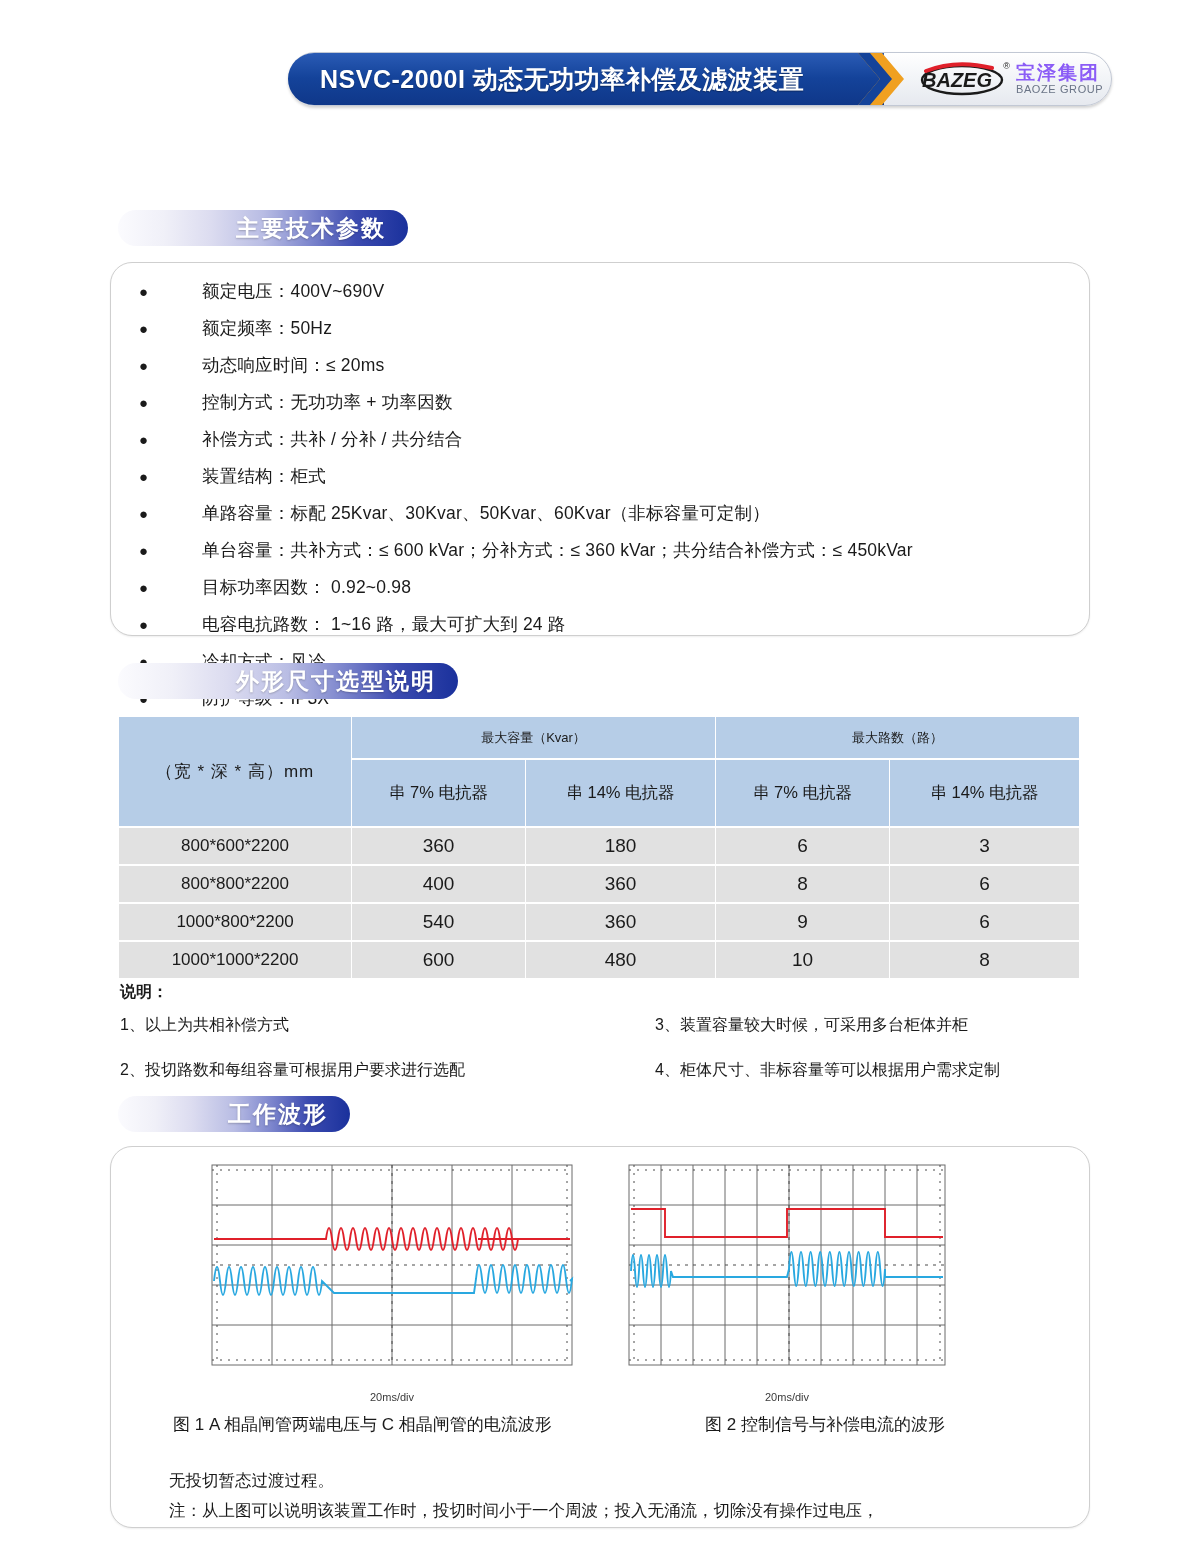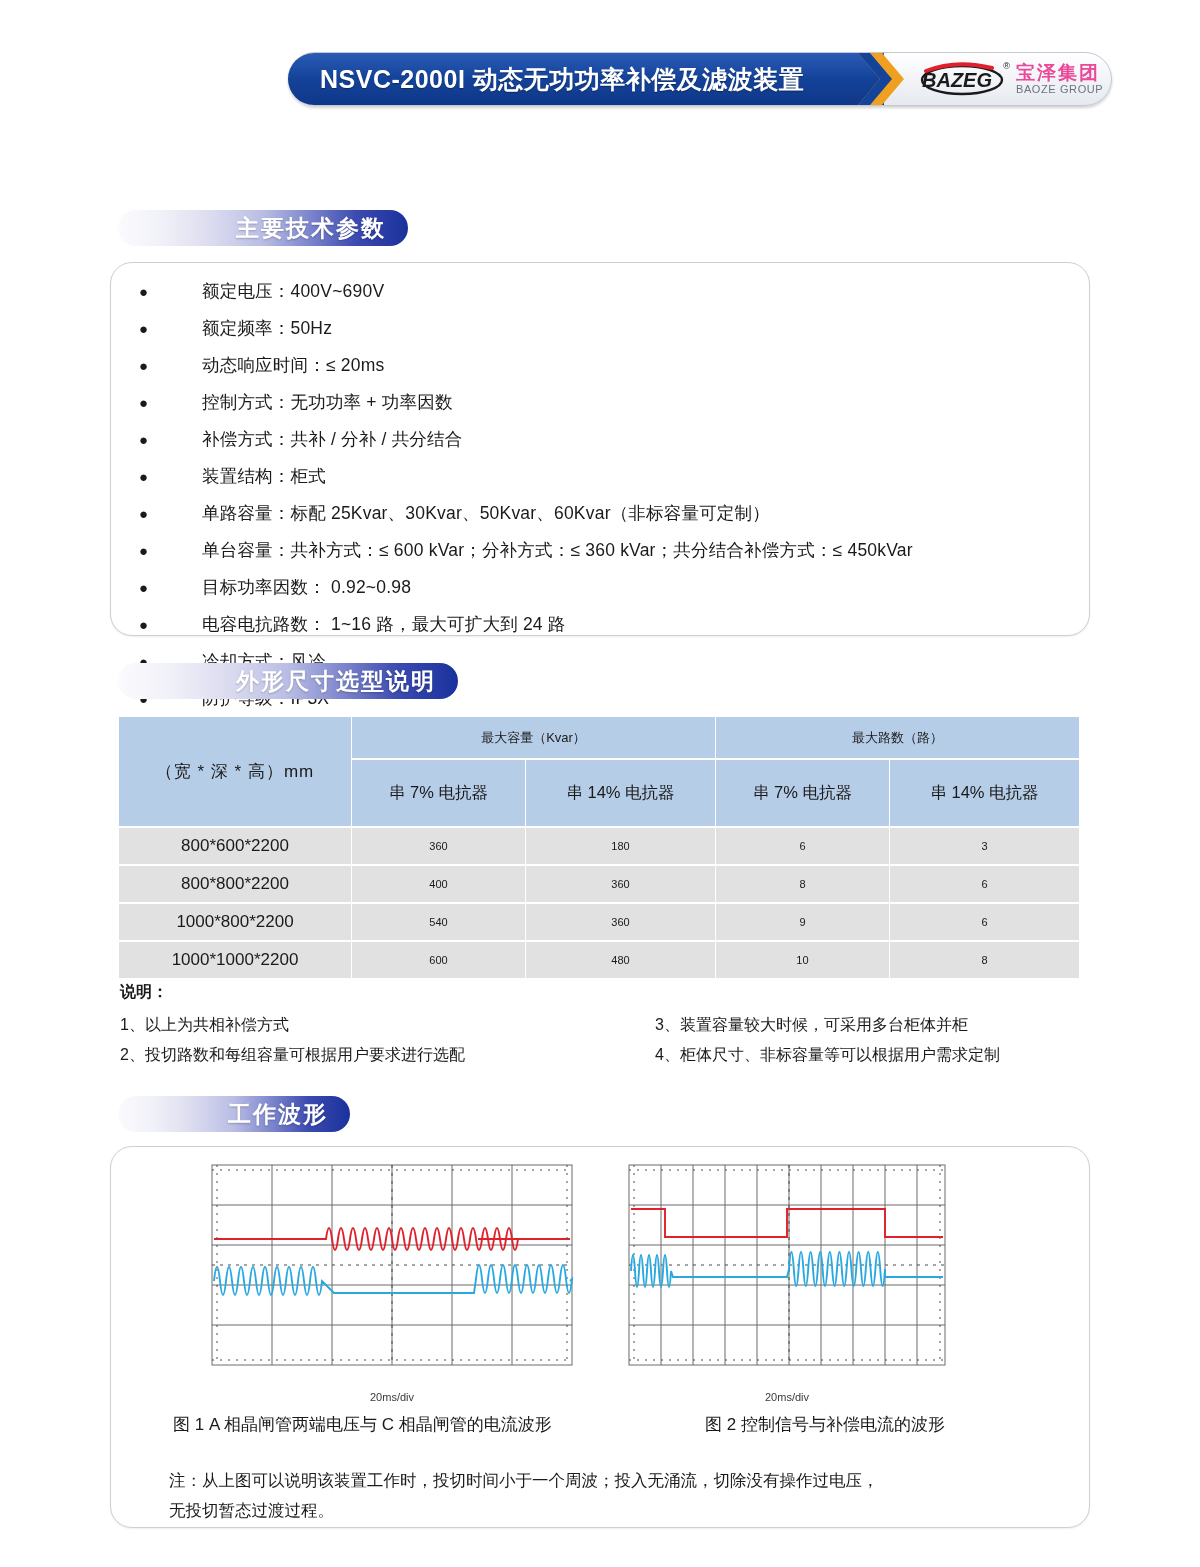--- a/index.html
+++ b/index.html
@@ -47,21 +47,21 @@
   .logo-area {
     position: absolute; left: 628px; top: 0; width: 196px; height: 54px;
     display: flex; align-items: center; gap: 8px;
   }
   .logo-mark { position: relative; width: 92px; height: 36px; }
   .logo-reg {
     position: absolute; right: -2px; top: 0px;
     font-size: 9px; color: #1a1a1a;
   }
   .logo-cn {
-    font-size: 19px; font-weight: bold; color: #ec4899;
+    font-size: 19px; font-weight: bold; color: #8b5cf6;
     letter-spacing: 2px; line-height: 1.05;
   }
   .logo-en {
     font-size: 11px; color: #6a7486; letter-spacing: .6px; line-height: 1.1;
   }
   .logo-text-col { display: flex; flex-direction: column; justify-content: center; }
 
   
   .sec-head {
     position: absolute;
@@ -119,33 +119,33 @@
   .dim-table th, .dim-table td {
     text-align: center;
     vertical-align: middle;
     font-weight: normal;
     color: #1a1a1a;
   }
   .dim-table th { background: #b6cde7; }
   .th-dim  { width: 232px; height: 109px; font-size: 17px; letter-spacing: 1px; }
   .th-grp  { height: 41px; font-size: 13px; }
   .th-sub  { height: 66px; font-size: 16.5px; }
-  .dim-table td { background: #e1e1e1; height: 36px; font-size: 11px; }
+  .dim-table td { background: #e1e1e1; height: 36px; font-size: 19px; }
   .dim-table td.dim-name { font-size: 17px; }
 
   
   .notes {
     position: absolute; left: 120px; top: 982px; width: 960px;
     font-size: 16px; color: #1a1a1a;
   }
   .notes-title { margin-bottom: 12px; font-weight: bold; }
   .notes-grid {
     display: grid;
     grid-template-columns: 535px 1fr;
-    row-gap: 9px;
+    row-gap: 24px;
   }
   .notes-grid div { white-space: nowrap; }
 
   
   .scope-row {
     position: absolute; left: 0; top: 0; width: 980px; height: 382px;
   }
   .scope-box { position: absolute; top: 12px; }
   #scope1 { left: 95px; width: 372px; }
   #scope2 { left: 512px; width: 328px; }
@@ -412,19 +412,19 @@
                    q2.4,-34 4.8,0 q2.4,34 4.8,0 q2.4,-34 4.8,0 q2.4,34 4.8,0
                    L262,118 L320,118"></path>
         </svg>
         <div class="scope-div">20ms/div</div>
       </div>
 
       <div class="scope-caption" id="cap1">图 1 A 相晶闸管两端电压与 C 相晶闸管的电流波形</div>
       <div class="scope-caption" id="cap2">图 2 控制信号与补偿电流的波形</div>
 
       <div class="wave-note">
+        <div>无投切暂态过渡过程。</div>
         <div>注：从上图可以说明该装置工作时，投切时间小于一个周波；投入无涌流，切除没有操作过电压，</div>
-        <div>无投切暂态过渡过程。</div>
       </div>
     </div>
   </div>
 
 </div>
 
 </body></html>

